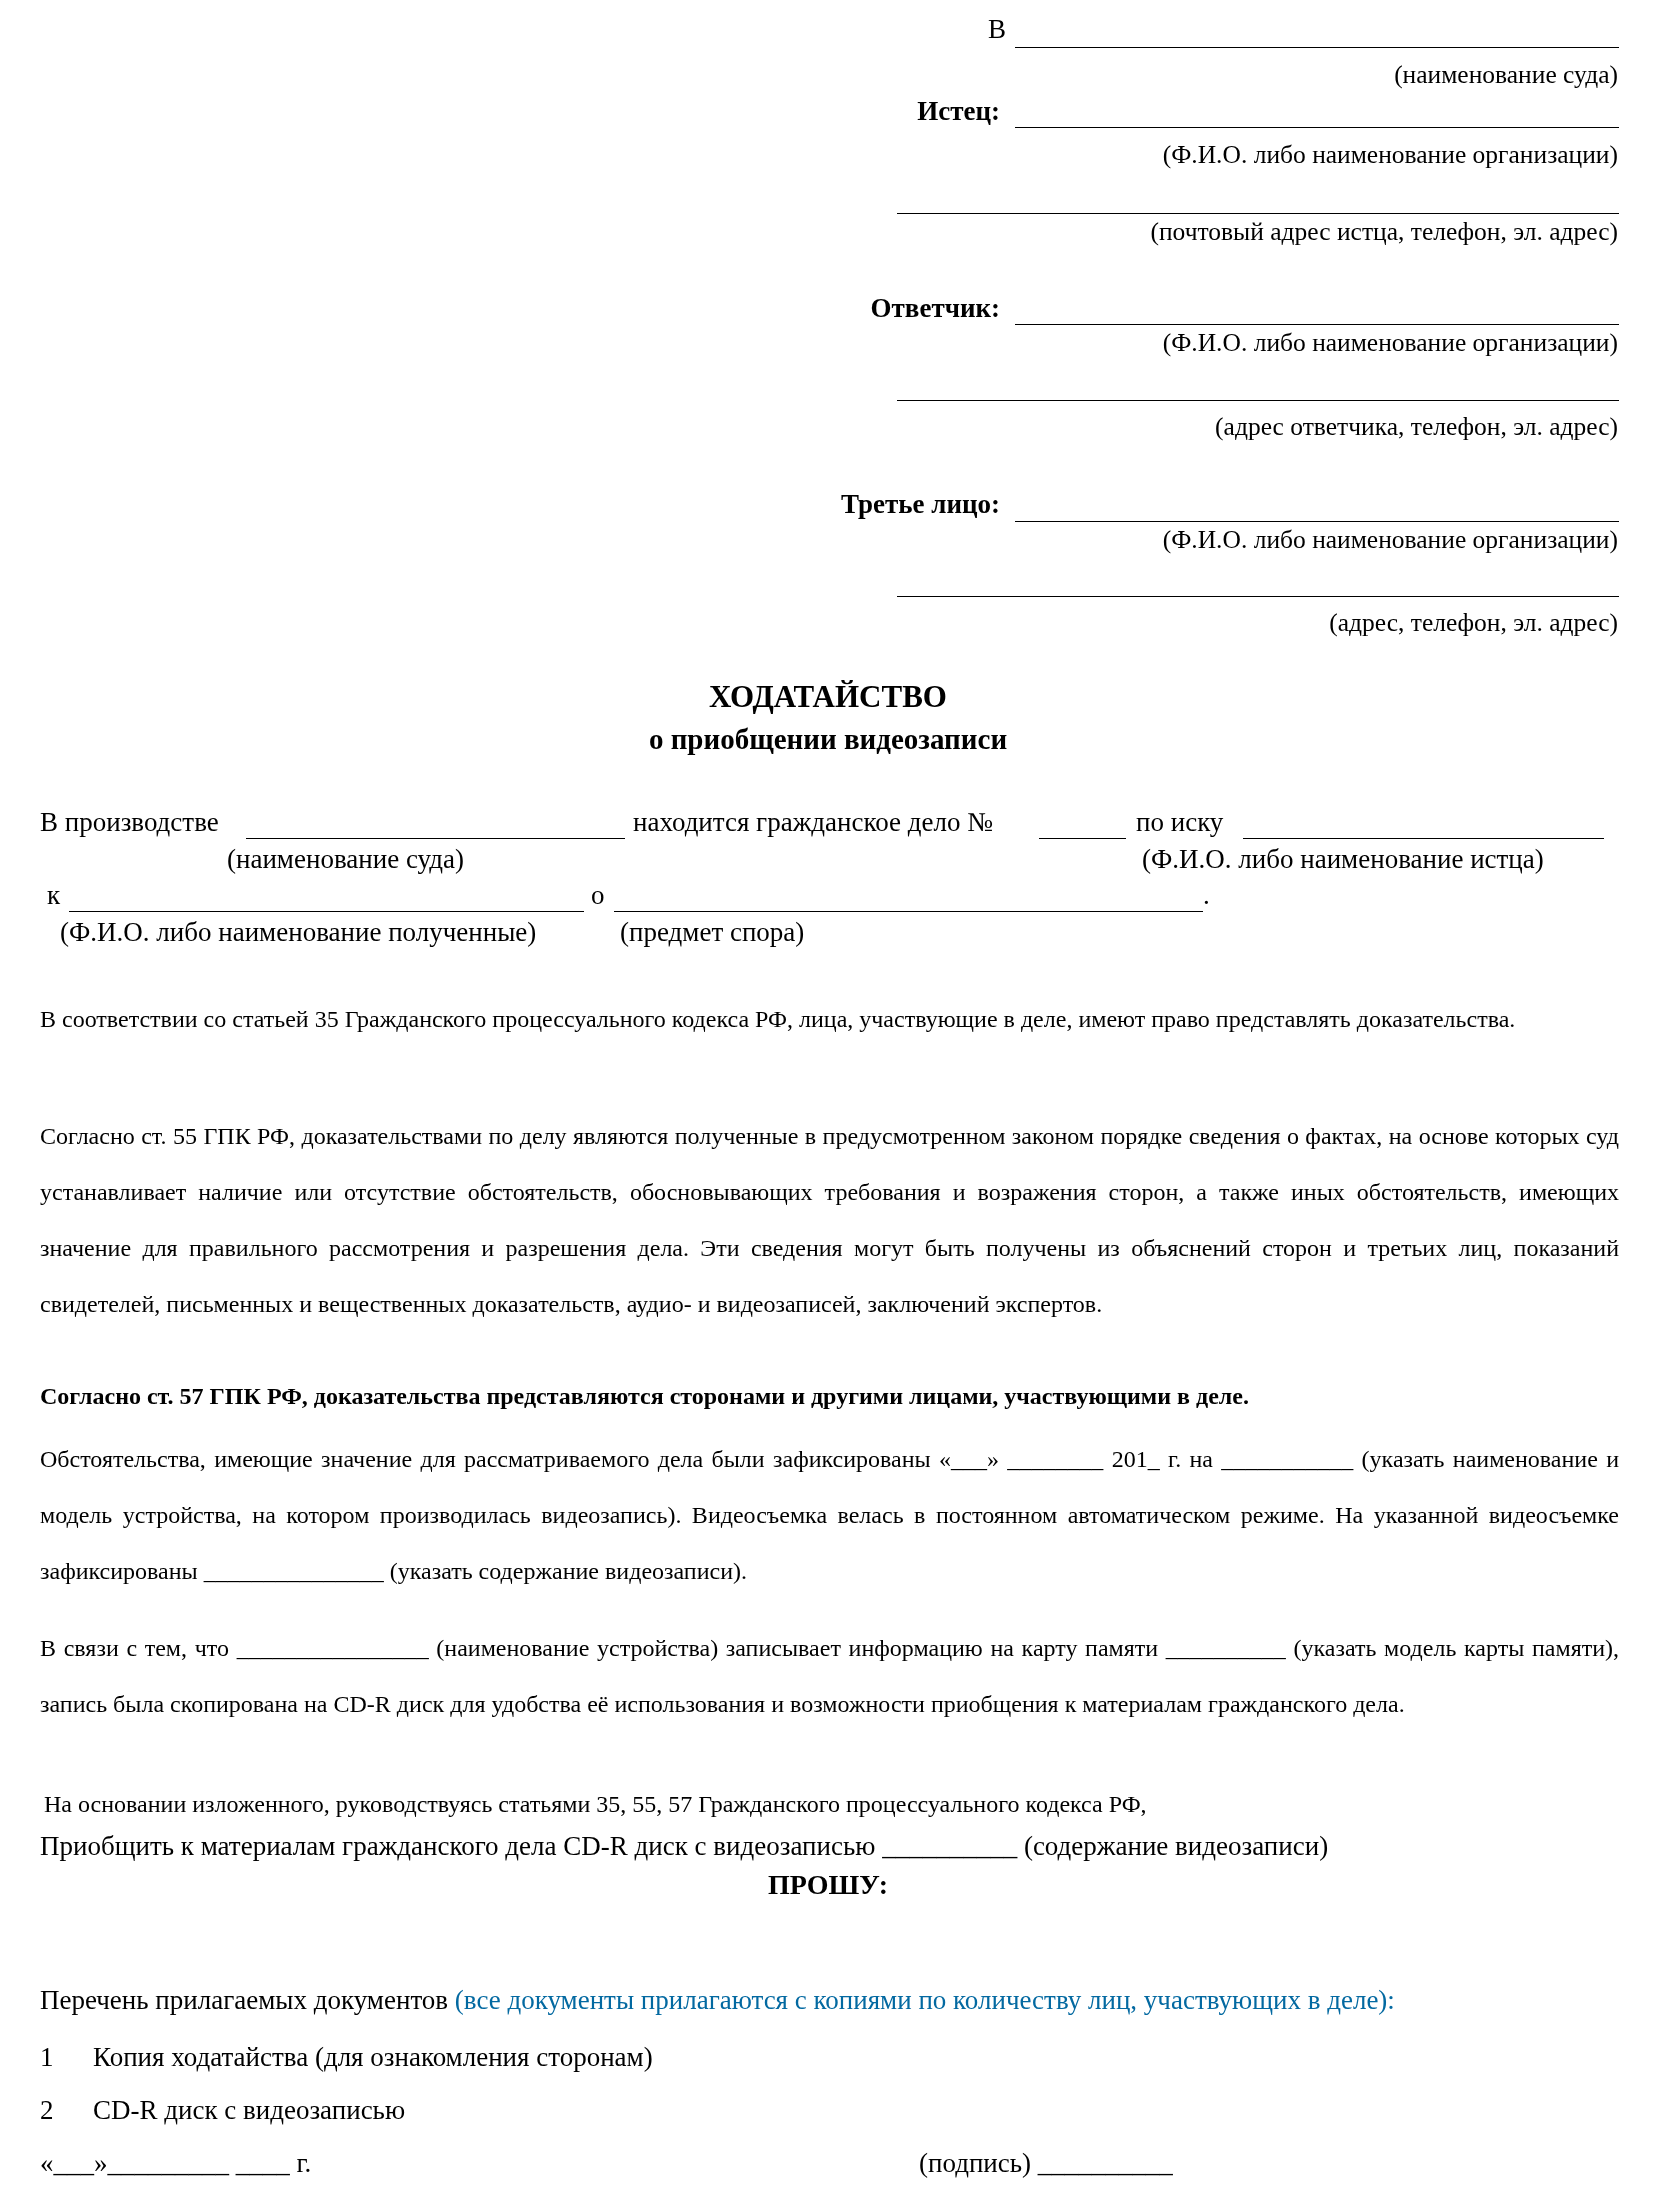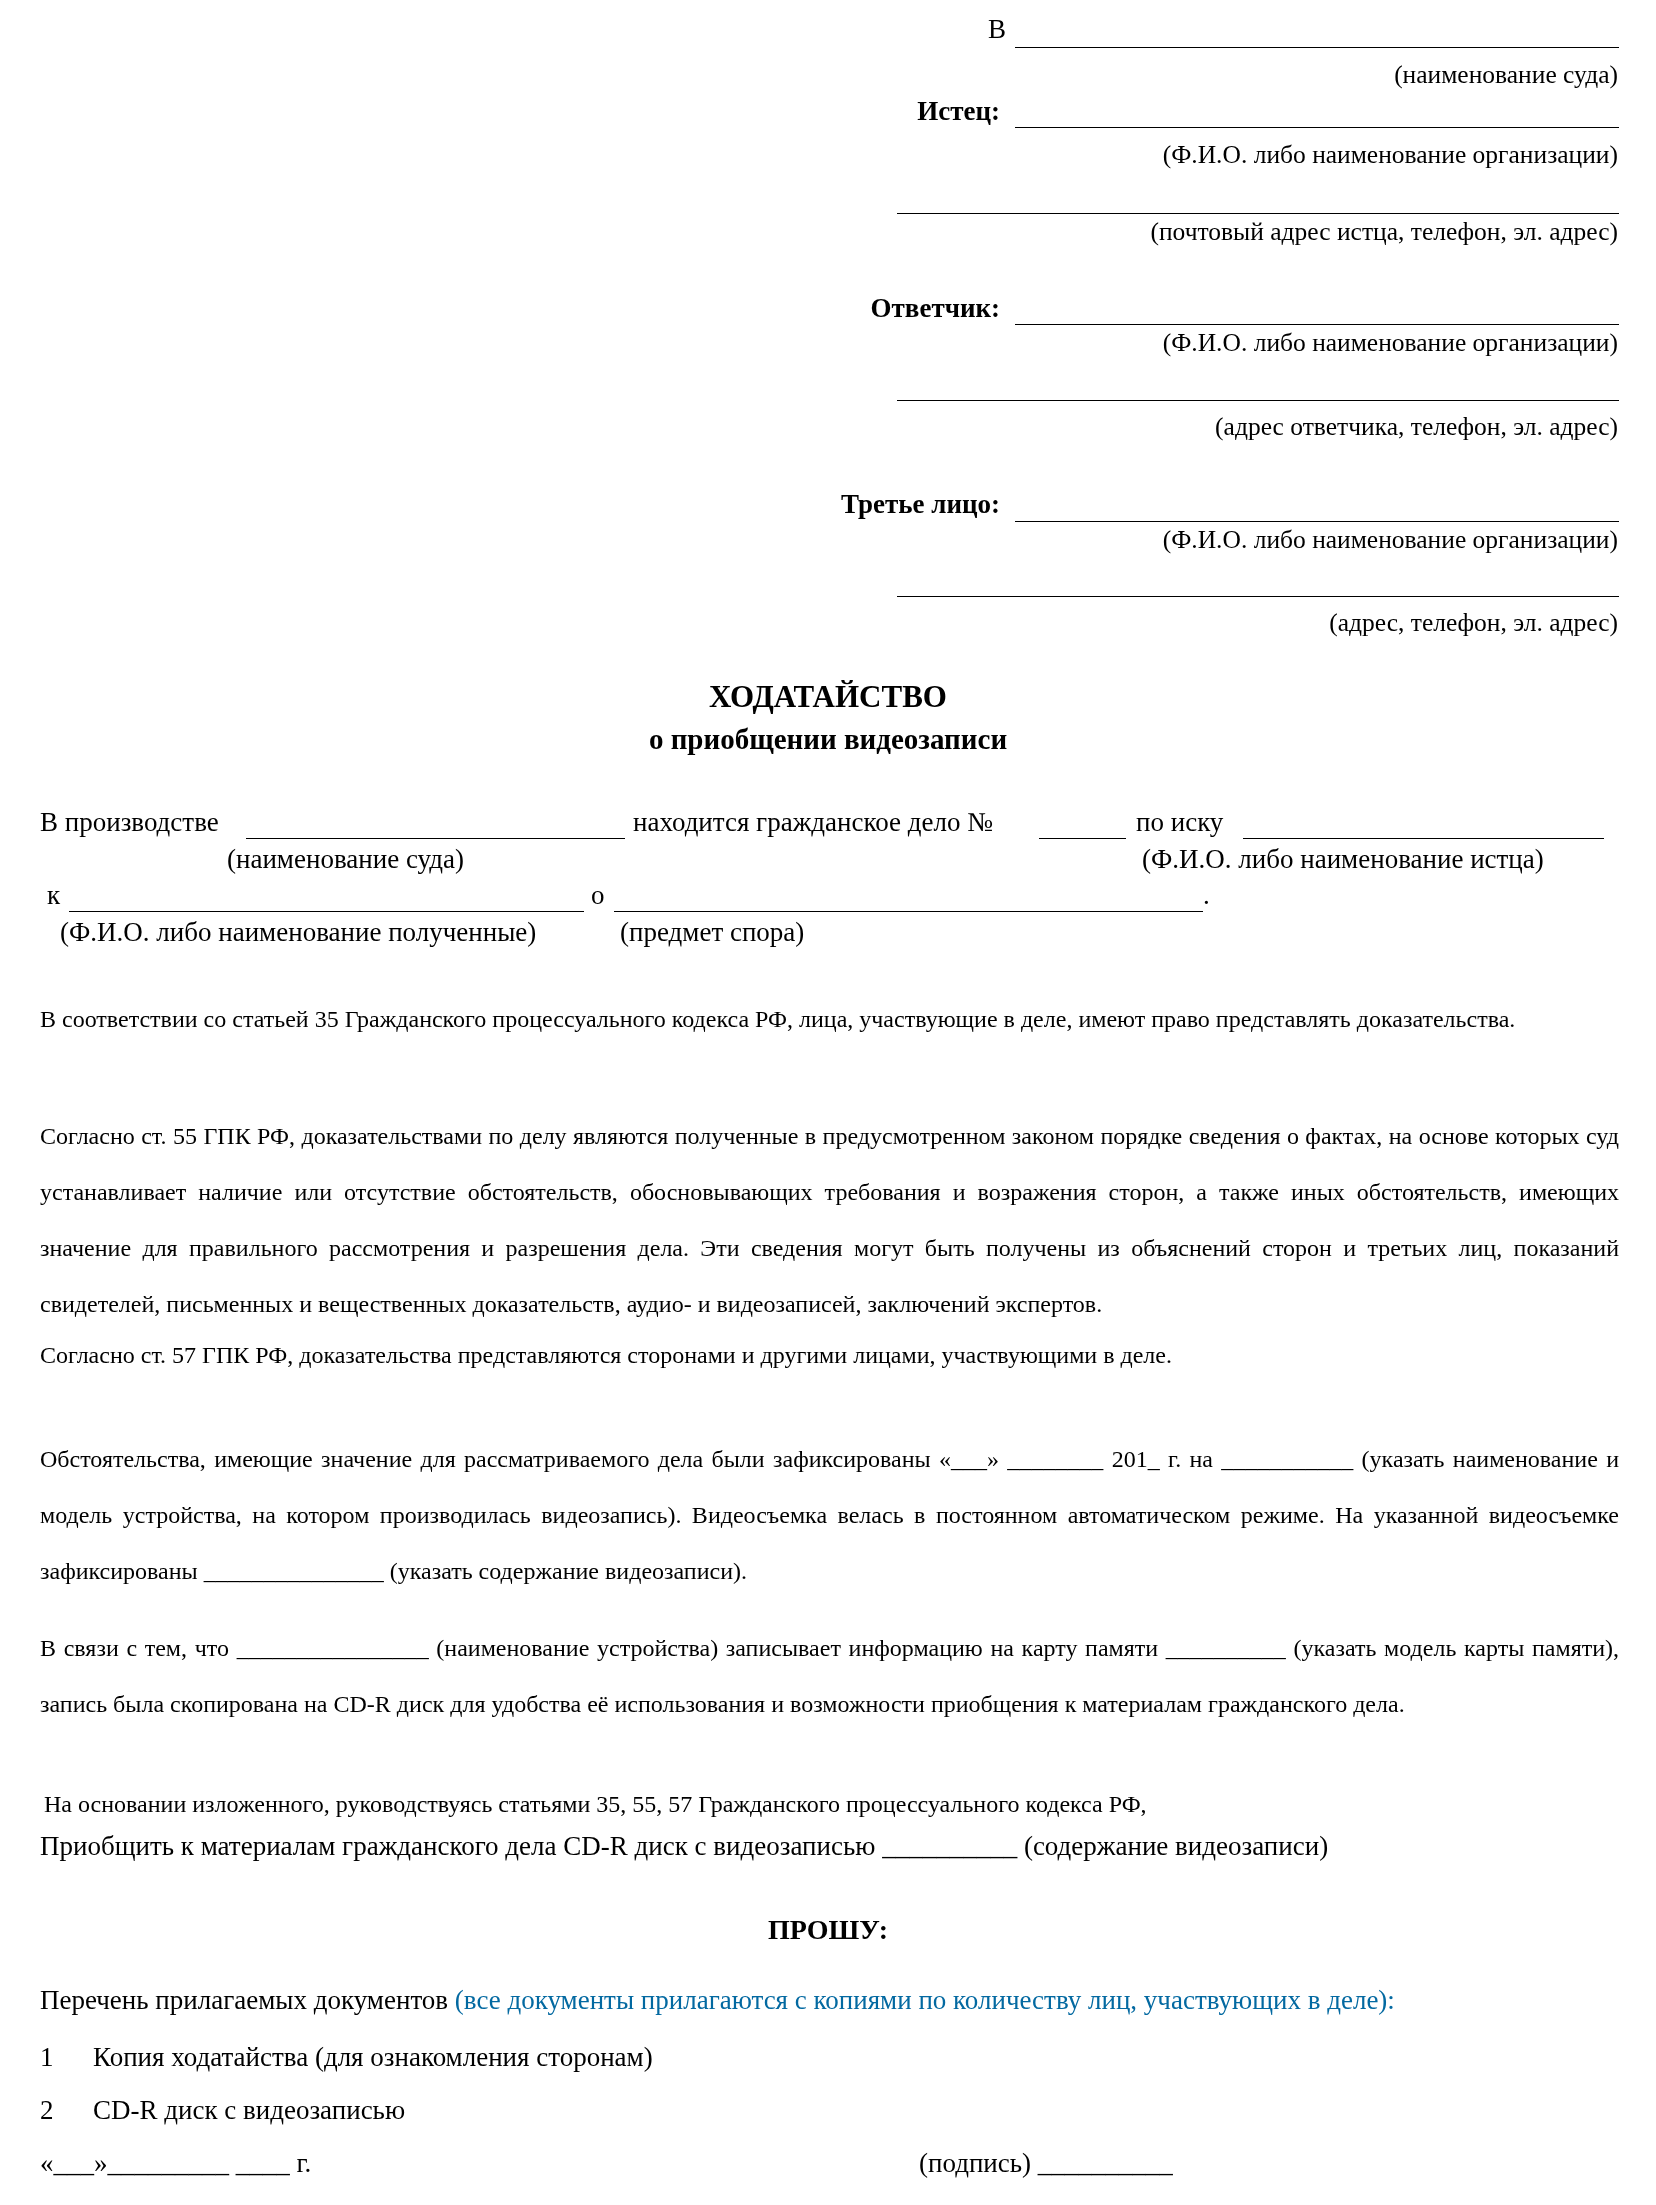--- a/index.html
+++ b/index.html
@@ -70,26 +70,26 @@
   <span class="abs" style="left:591px; top:879px;">о</span>
   <div class="hline" style="left:614px; width:589px; top:911px;"></div>
   <span class="abs" style="left:1203px; top:879px;">.</span>
 
   <span class="abs" style="left:60px; top:916px;">(Ф.И.О. либо наименование полученные)</span>
   <span class="abs" style="left:620px; top:916px;">(предмет спора)</span>
 </div>
 
 <p class="para last-left" style="top:991px; margin:0;">В соответствии со статьей 35 Гражданского процессуального кодекса РФ, лица, участвующие в деле, имеют право представлять доказательства.</p>
 <p class="para last-left" style="top:1108px; margin:0;">Согласно ст. 55 ГПК РФ, доказательствами по делу являются полученные в предусмотренном законом порядке сведения о фактах, на основе которых суд устанавливает наличие или отсутствие обстоятельств, обосновывающих требования и возражения сторон, а также иных обстоятельств, имеющих значение для правильного рассмотрения и разрешения дела. Эти сведения могут быть получены из объяснений сторон и третьих лиц, показаний свидетелей, письменных и вещественных доказательств, аудио- и видеозаписей, заключений экспертов.</p>
-<p class="para last-left" style="top:1327px; margin:0;">Согласно ст. 57 ГПК РФ, доказательства представляются сторонами и другими лицами, участвующими в деле.</p>
+<p class="para last-left" style="top:1368px; margin:0;font-weight:bold;">Согласно ст. 57 ГПК РФ, доказательства представляются сторонами и другими лицами, участвующими в деле.</p>
 <p class="para last-left" style="top:1431px; margin:0;">Обстоятельства, имеющие значение для рассматриваемого дела были зафиксированы «___» ________ 201_ г. на ___________ (указать наименование и модель устройства, на  котором производилась видеозапись). Видеосъемка велась в постоянном автоматическом режиме. На указанной видеосъемке зафиксированы _______________ (указать содержание видеозаписи).</p>
 <p class="para last-left" style="top:1620px; margin:0;">В связи с тем, что ________________ (наименование устройства) записывает информацию на карту памяти __________ (указать модель карты памяти), запись была скопирована на CD-R диск для удобства её использования и возможности приобщения к материалам гражданского дела.</p>
 <p class="para last-left" style="top:1772px; margin:4px;">На основании изложенного, руководствуясь статьями 35, 55, 57 Гражданского процессуального кодекса РФ,</p>
 
-<div class="center bold" style="top:1913px; font-size:28px;">ПРОШУ:</div>
+<div class="center bold" style="top:1868px; font-size:28px;">ПРОШУ:</div>
 <span class="abs" style="left:40px; top:1830px;">Приобщить к материалам гражданского дела CD-R диск с видеозаписью __________ (содержание видеозаписи)</span>
 
 <div class="abs" style="left:40px; top:1984px;">
   <span>Перечень прилагаемых документов</span>
   <span class="grey">(все документы прилагаются с копиями по количеству лиц, участвующих в деле):</span>
 </div>
 
 <div>
   <div class="abs" style="left:40px; top:2041px;">
     <span style="display:inline-block; width:53px;">1</span><span>Копия ходатайства (для ознакомления сторонам)</span>

